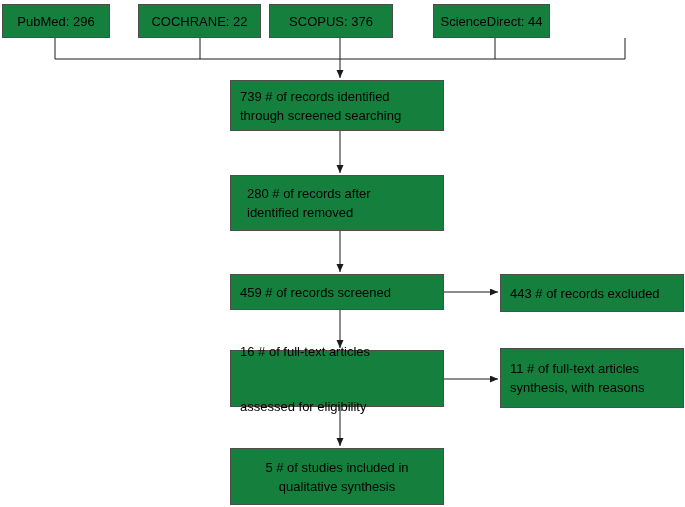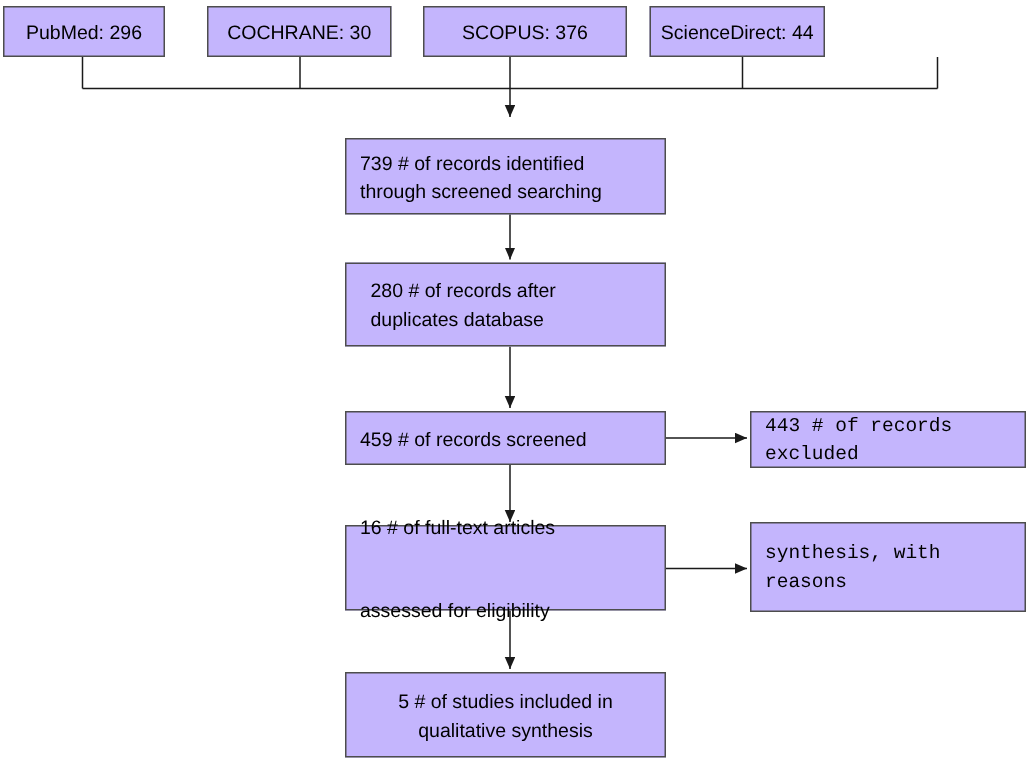--- a/index.html
+++ b/index.html
@@ -15,52 +15,52 @@
   }
   .wires {
     position: absolute;
     left: 0; top: 0;
     width: 685px; height: 507px;
     pointer-events: none;
   }
   .box {
     position: absolute;
     box-sizing: border-box;
-    background: #c4b5fd;
+    background: #15803d;
     border: 1px solid #4d4d4d;
     border-radius: 0;
     display: flex;
     flex-direction: column;
     justify-content: center;
     line-height: 19px;
   }
   .src {
     align-items: center;
     text-align: center;
     padding: 2px 6px;
     top: 4px;
     height: 34px;
   }
   .node {
     align-items: flex-start;
     text-align: left;
     padding: 3px 9px;
   }
   .mid  { left: 230px; width: 214px; }
-  .side { left: 500px; width: 184px; font-family: Liberation Mono, monospace; }
+  .side { left: 500px; width: 184px; }
 
   
   .b-pubmed        { left: 2px;   width: 108px; }
   .b-cochrane      { left: 138px; width: 123px; }
-  .b-scopus        { left: 282px; width: 136px; }
+  .b-scopus        { left: 269px; width: 124px; }
   .b-sciencedirect { left: 433px; width: 117px; }
   .b-others        { left: 587px; width: 75px;  }
 
   
-  .b-identified { top: 80px;  height: 51px; margin-top: 12px; }
+  .b-identified { top: 80px;  height: 51px; }
   .b-dedup      { top: 175px; height: 56px; padding-left: 16px; }
   .b-screened   { top: 274px; height: 36px; }
   .b-fulltext   { top: 350px; height: 57px; gap: 36px; }
   .b-included   { top: 448px; height: 57px; align-items: center; }
 
   
   .b-rec-excluded { top: 274px; height: 38px; }
   .b-ft-excluded  { top: 348px; height: 60px; }
 
   .line { display: block; }
@@ -94,49 +94,50 @@
 
       <path d="M444 292 H498" marker-end="url(#arrow)"></path>
       <path d="M444 379 H498" marker-end="url(#arrow)"></path>
     </g>
   </svg>
 
   <div class="box src b-pubmed">
     <span class="line">PubMed: 296</span>
   </div>
   <div class="box src b-cochrane">
-    <span class="line">COCHRANE: 30</span>
+    <span class="line">COCHRANE: 22</span>
   </div>
   <div class="box src b-scopus">
     <span class="line">SCOPUS: 376</span>
   </div>
   <div class="box src b-sciencedirect">
     <span class="line">ScienceDirect: 44</span>
   </div>
 
   <div class="box node mid b-identified">
     <span class="line">739 # of records identified</span>
     <span class="line">through screened searching</span>
   </div>
   <div class="box node mid b-dedup">
     <span class="line">280 # of records after</span>
-    <span class="line">duplicates database</span>
+    <span class="line">identified removed</span>
   </div>
   <div class="box node mid b-screened">
     <span class="line">459 # of records screened</span>
   </div>
   <div class="box node mid b-fulltext">
     <span class="line">16 # of full-text articles</span>
     <span class="line">assessed for eligibility</span>
   </div>
   <div class="box node mid b-included">
     <span class="line">5 # of studies included in</span>
     <span class="line">qualitative synthesis</span>
   </div>
 
   <div class="box node side b-rec-excluded">
     <span class="line">443 # of records excluded</span>
   </div>
   <div class="box node side b-ft-excluded">
+    <span class="line">11 # of full-text articles</span>
     <span class="line">synthesis, with reasons</span>
   </div>
 
 </div>
 
 </body></html>

